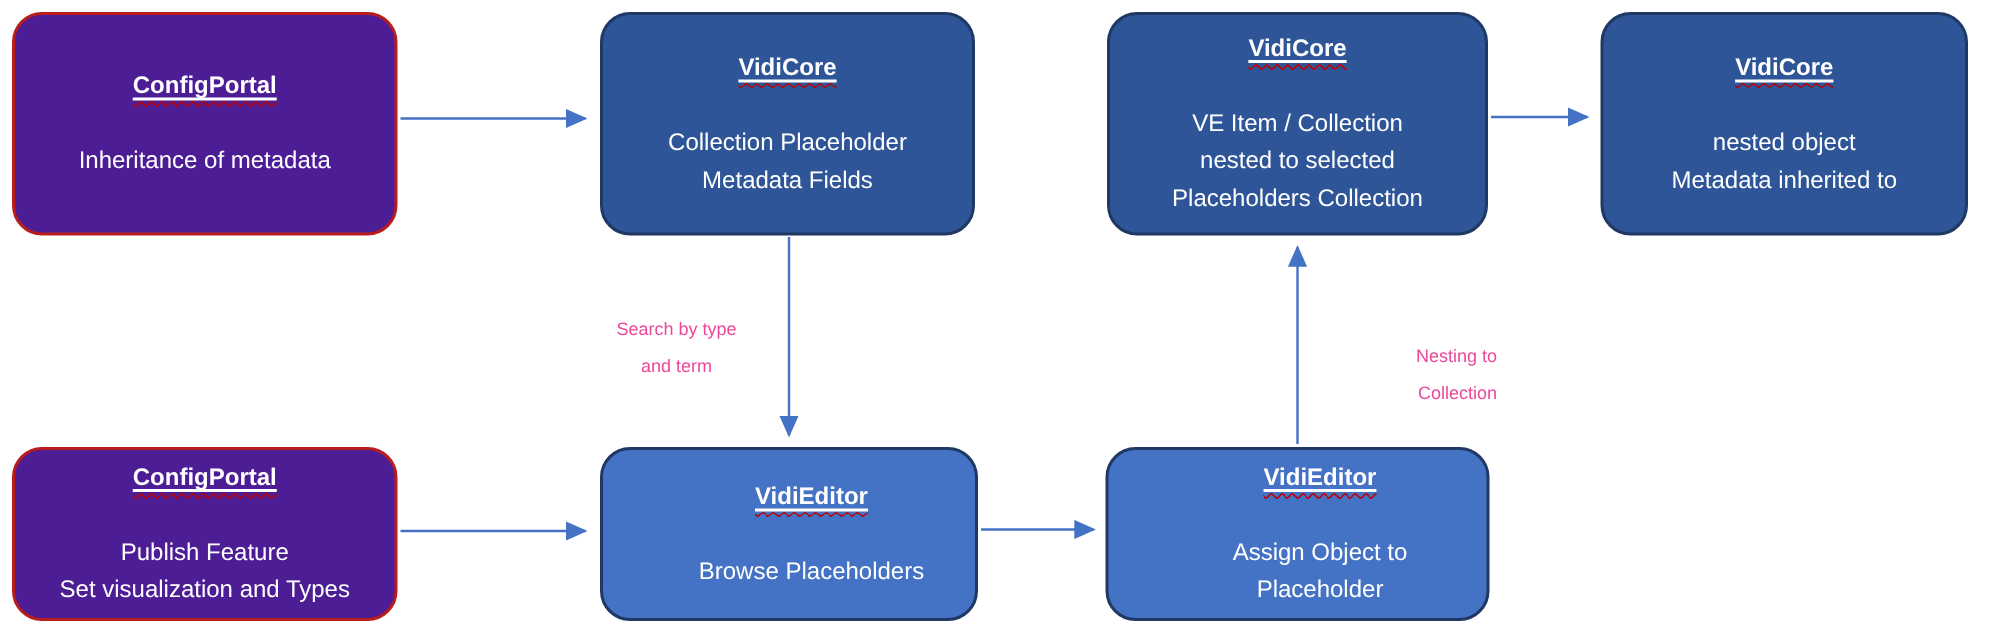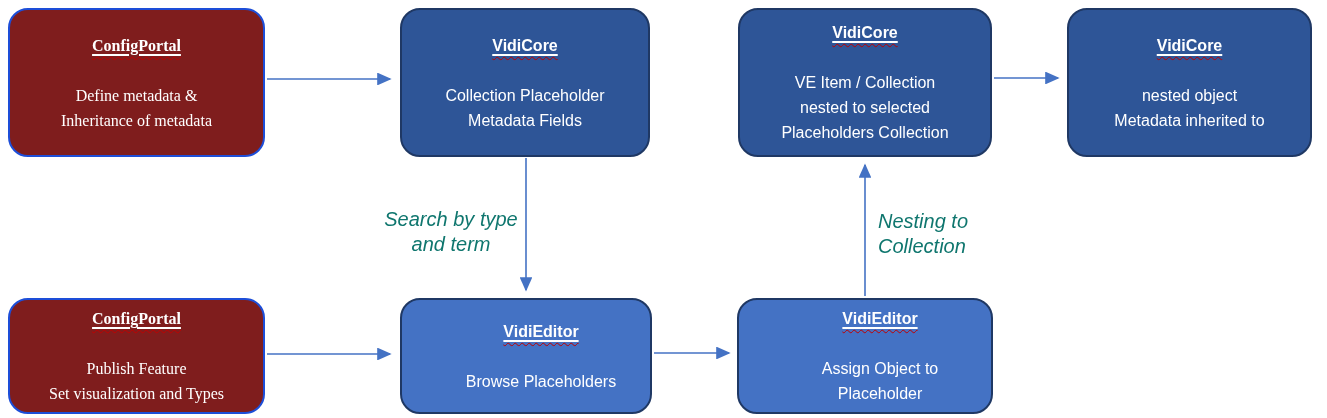--- a/index.html
+++ b/index.html
@@ -30,23 +30,22 @@
     flex-direction: column;
     align-items: center;
     justify-content: center;
     text-align: center;
     color: #ffffff;
     font-size: 16px;
     line-height: 25px;
     padding: 4px 10px;
   }
   .node.gray {
-    background: #7f1d1d;
-    border: 2px solid #1d4ed8;
-    font-family: Liberation Serif, serif;
+    background: #4c1d95;
+    border: 2px solid #b91c1c;
   }
   .node.dark-blue {
     background: #2E5597;
     border: 2px solid #1F3864;
   }
   .node.blue {
     background: #4472C4;
     border: 2px solid #1F3864;
     padding-left: 40px;
   }
@@ -64,24 +63,23 @@
     text-decoration-style: solid;
     text-decoration-color: #ffffff;
     text-decoration-thickness: 1.5px;
     text-underline-offset: 3px;
   }
   .node-line {
     white-space: nowrap;
   }
   .edge-label {
     position: absolute;
-    color: #0f766e;
-    font-size: 20px;
+    color: #ec4899;
+    font-size: 12px;
     line-height: 25px;
-    font-style: italic;
   }
   .edge-label.centered { text-align: center; }
 </style>
 </head>
 <body>
 
 <div class="canvas">
 
   <svg class="arrow-layer" width="1327" height="418" viewBox="0 0 1327 418" xmlns="http://www.w3.org/2000/svg">
     <defs>
@@ -92,21 +90,20 @@
     <line x1="267" y1="79" x2="390" y2="79" stroke="#4472C4" stroke-width="1.6" marker-end="url(#arrowhead)"></line>
     <line x1="994" y1="78" x2="1058" y2="78" stroke="#4472C4" stroke-width="1.6" marker-end="url(#arrowhead)"></line>
     <line x1="526" y1="158" x2="526" y2="290" stroke="#4472C4" stroke-width="1.6" marker-end="url(#arrowhead)"></line>
     <line x1="267" y1="354" x2="390" y2="354" stroke="#4472C4" stroke-width="1.6" marker-end="url(#arrowhead)"></line>
     <line x1="654" y1="353" x2="729" y2="353" stroke="#4472C4" stroke-width="1.6" marker-end="url(#arrowhead)"></line>
     <line x1="865" y1="296" x2="865" y2="165" stroke="#4472C4" stroke-width="1.6" marker-end="url(#arrowhead)"></line>
   </svg>
 
   <div class="node gray" style="left:8px; top:8px; width:257px; height:149px;">
     <div class="node-title"><span class="title-text">ConfigPortal</span></div>
-    <div class="node-line">Define metadata &amp;</div>
     <div class="node-line">Inheritance of metadata</div>
   </div>
 
   <div class="node dark-blue" style="left:400px; top:8px; width:250px; height:149px;">
     <div class="node-title"><span class="title-text">VidiCore</span></div>
     <div class="node-line">Collection Placeholder</div>
     <div class="node-line">Metadata Fields</div>
   </div>
 
   <div class="node dark-blue" style="left:738px; top:8px; width:254px; height:149px;">
@@ -120,21 +117,21 @@
     <div class="node-title"><span class="title-text">VidiCore</span></div>
     <div class="node-line">nested object</div>
     <div class="node-line">Metadata inherited to</div>
   </div>
 
   <div class="edge-label centered" style="left:384px; top:207px; width:134px;">
     <div>Search by type</div>
     <div>and term</div>
   </div>
 
-  <div class="edge-label" style="left:878px; top:209px; width:120px; text-align:left;">
+  <div class="edge-label" style="left:878px; top:225px; width:120px; text-align:right;">
     <div>Nesting to</div>
     <div>Collection</div>
   </div>
 
   <div class="node gray" style="left:8px; top:298px; width:257px; height:116px;">
     <div class="node-title"><span class="title-text">ConfigPortal</span></div>
     <div class="node-line">Publish Feature</div>
     <div class="node-line">Set visualization and Types</div>
   </div>
 

